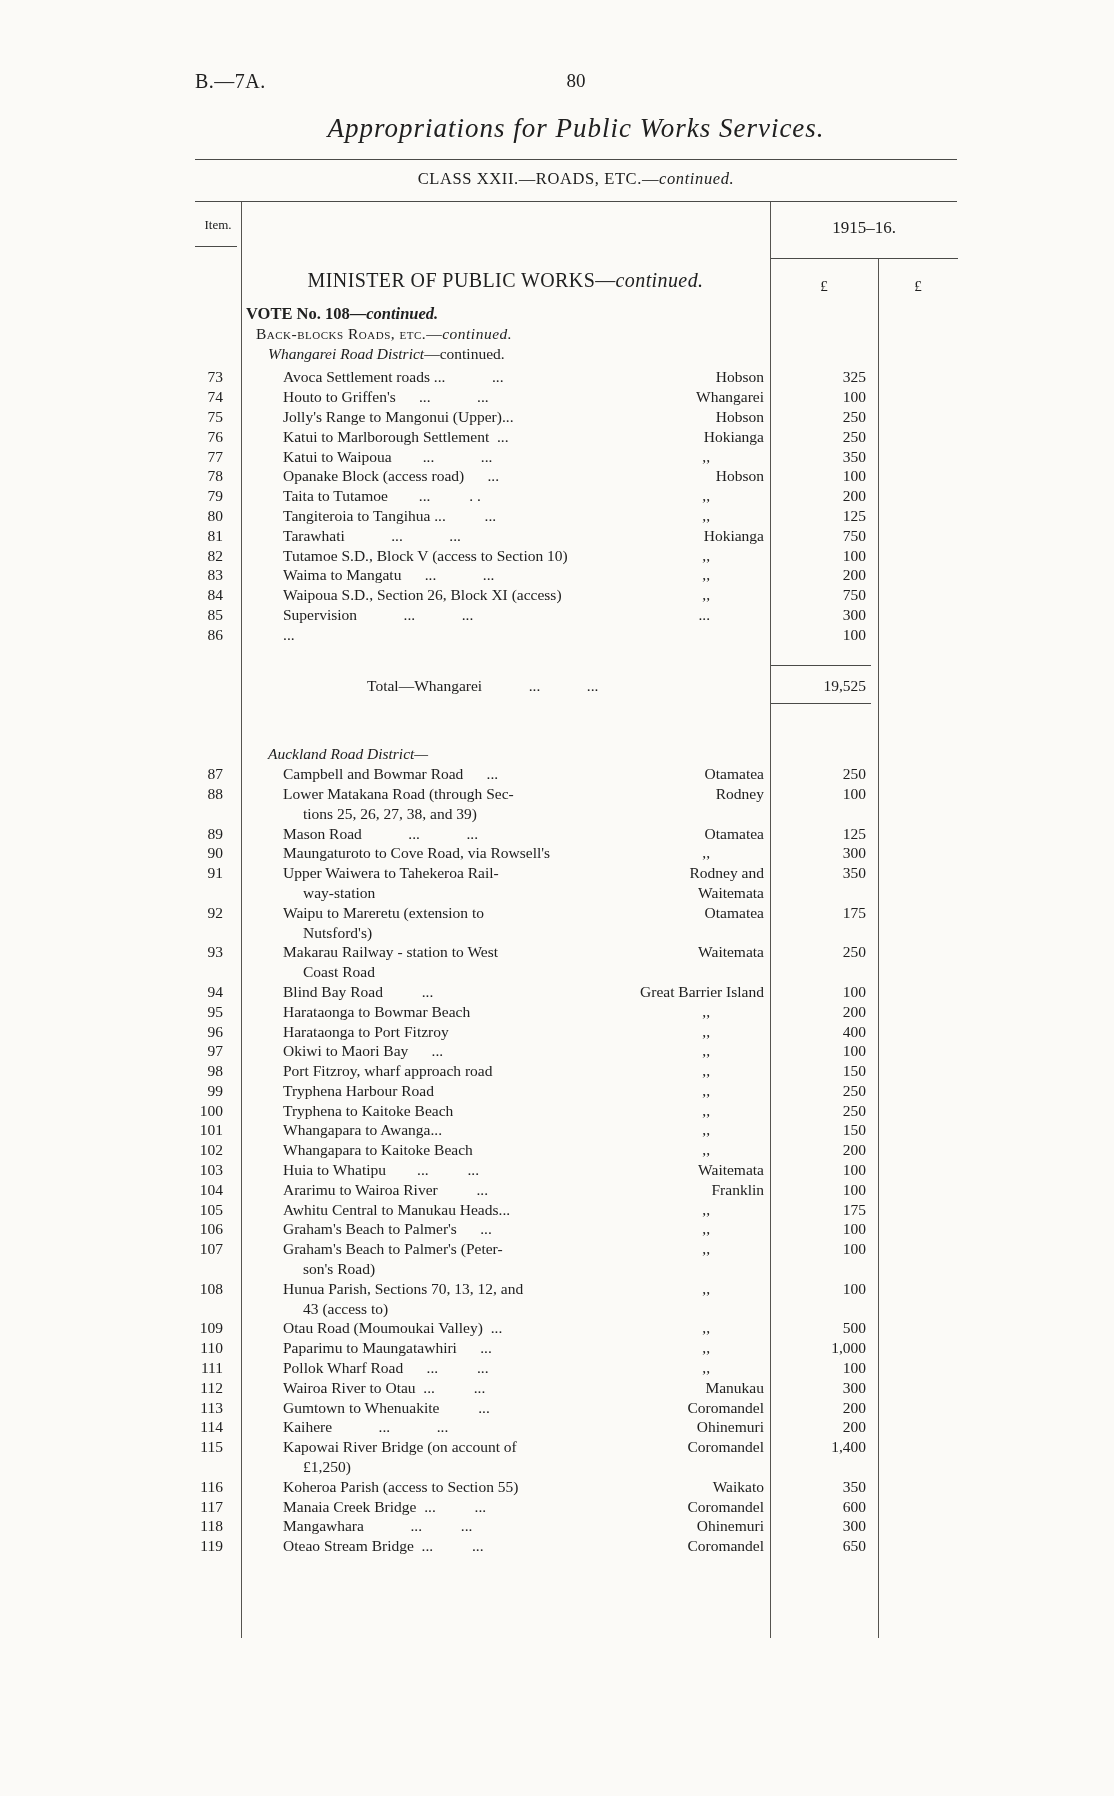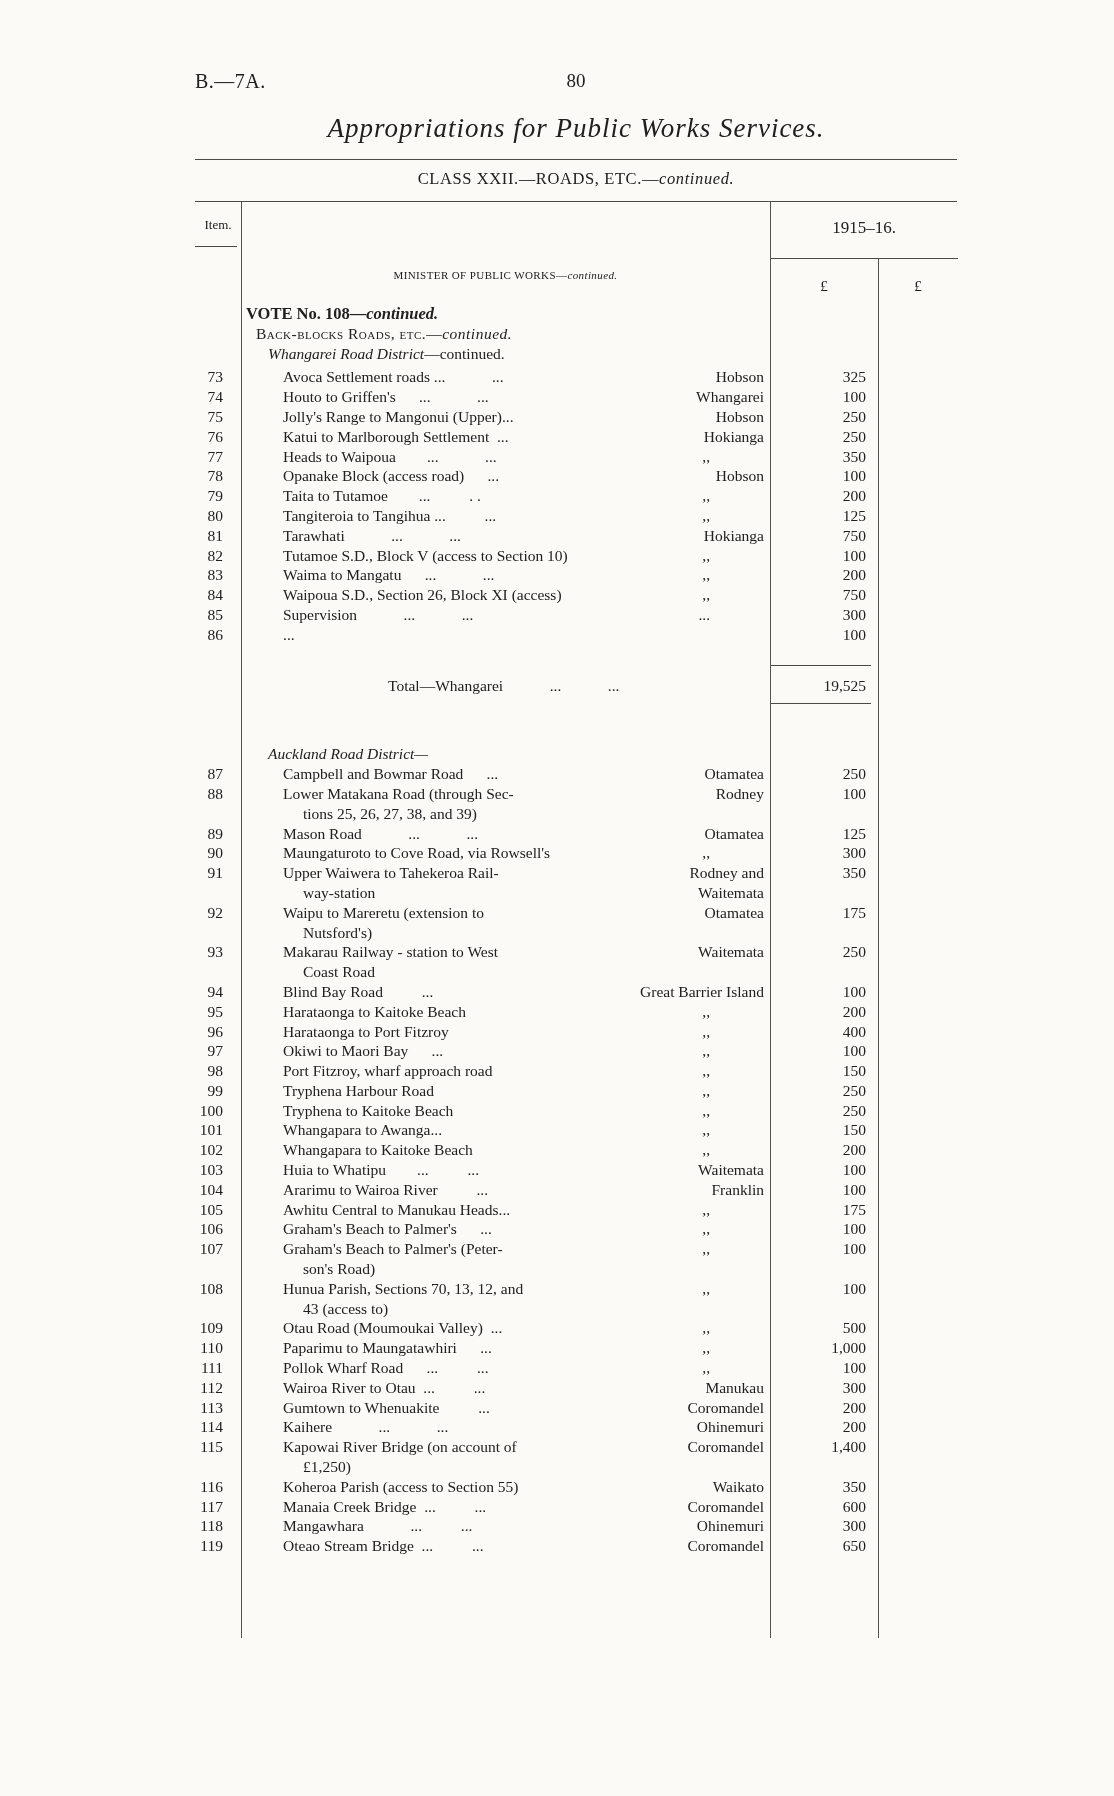--- a/index.html
+++ b/index.html
@@ -21,21 +21,21 @@
   #doc-ref { position:absolute; left:0; top:0; font-size:20px; letter-spacing:0.5px; }
   #page-num { position:absolute; left:0; top:0; width:100%; text-align:center; font-size:19px; }
 
   #main-title { left:195px; top:113px; width:762px; font-size:27px; letter-spacing:1px; }
   #class-line { left:195px; top:169px; width:762px; font-size:16.5px; letter-spacing:0.6px; }
 
   #item-hdr { left:195px; top:217px; width:46px; text-align:center; font-size:13px; }
   #year-hdr { left:770px; top:218px; width:188px; text-align:center; font-size:17px; }
   #pound1 { left:770px; top:278px; width:108px; text-align:center; font-size:15px; }
   #pound2 { left:878px; top:278px; width:80px; text-align:center; font-size:15px; }
-  #minister-line { left:241px; top:269px; width:529px; text-align:center; font-size:11px; letter-spacing:0.4px; }
+  #minister-line { left:241px; top:269px; width:529px; text-align:center; font-size:20px; letter-spacing:0.4px; }
 
   
   #rows {
     position:absolute; left:195px; top:304px; width:770px;
     font-size:15.5px; line-height:19.8px;
   }
   .sec-line { white-space:pre-wrap; }
   .sec-vote { margin-left:51px; font-size:16.5px;font-weight:bold; }
   .sec-bb   { margin-left:61px; font-variant-caps:small-caps; letter-spacing:0.5px; }
   .sec-dist { margin-left:73px; }
@@ -45,21 +45,21 @@
   .desc { flex:1 1 auto; white-space:pre-wrap; padding-left:20px; text-indent:-20px; }
   .district { flex:0 0 auto; text-align:right; padding-right:6px; white-space:pre-wrap; }
   .district.ditto { padding-right:60px; }
   .cell-amt  { width:108px; padding-right:12px; text-align:right; box-sizing:border-box; flex:none; }
   .cell-amt2 { width:80px; flex:none; }
   .first-row { margin-top:4px;align-items:flex-end; }
   .amt-rule { height:0; border-top:1.2px solid #4a4a48; width:100px; margin-left:576px; }
   .amt-rule.above { margin-top:20px; }
   .amt-rule.below { margin-top:8px; }
   #total-row { margin-top:10px; }
-  #total-label { margin-left:105px; white-space:pre-wrap; }
+  #total-label { margin-left:84px; white-space:pre-wrap; }
   #auckland-heading { margin-top:40px; }
 </style>
 </head>
 <body>
 
 <div id="page">
 
   <div class="abs" id="hdr-strip">
     <div id="doc-ref">B.—7A.</div>
     <div id="page-num">80</div>
@@ -122,21 +122,21 @@
           <div class="cell-main">
             <div class="desc">Katui to Marlborough Settlement ...</div>
             <div class="district">Hokianga</div>
           </div>
           <div class="cell-amt">250</div>
           <div class="cell-amt2"></div>
         </div>
         <div class="row">
           <div class="cell-item">77</div>
           <div class="cell-main">
-            <div class="desc">Heads to Waipoua  ...   ...</div>
+            <div class="desc">Katui to Waipoua  ...   ...</div>
             <div class="district ditto">,,</div>
           </div>
           <div class="cell-amt">350</div>
           <div class="cell-amt2"></div>
         </div>
         <div class="row">
           <div class="cell-item">78</div>
           <div class="cell-main">
             <div class="desc">Opanake Block (access road)  ...</div>
             <div class="district">Hobson</div>
@@ -304,21 +304,21 @@
           <div class="cell-main">
             <div class="desc">Blind Bay Road   ...</div>
             <div class="district">Great Barrier Island</div>
           </div>
           <div class="cell-amt">100</div>
           <div class="cell-amt2"></div>
         </div>
         <div class="row">
           <div class="cell-item">95</div>
           <div class="cell-main">
-            <div class="desc">Harataonga to Kaitoke Beach</div>
+            <div class="desc">Harataonga to Bowmar Beach</div>
             <div class="district ditto">,,</div>
           </div>
           <div class="cell-amt">200</div>
           <div class="cell-amt2"></div>
         </div>
         <div class="row">
           <div class="cell-item">96</div>
           <div class="cell-main">
             <div class="desc">Harataonga to Port Fitzroy</div>
             <div class="district ditto">,,</div>

